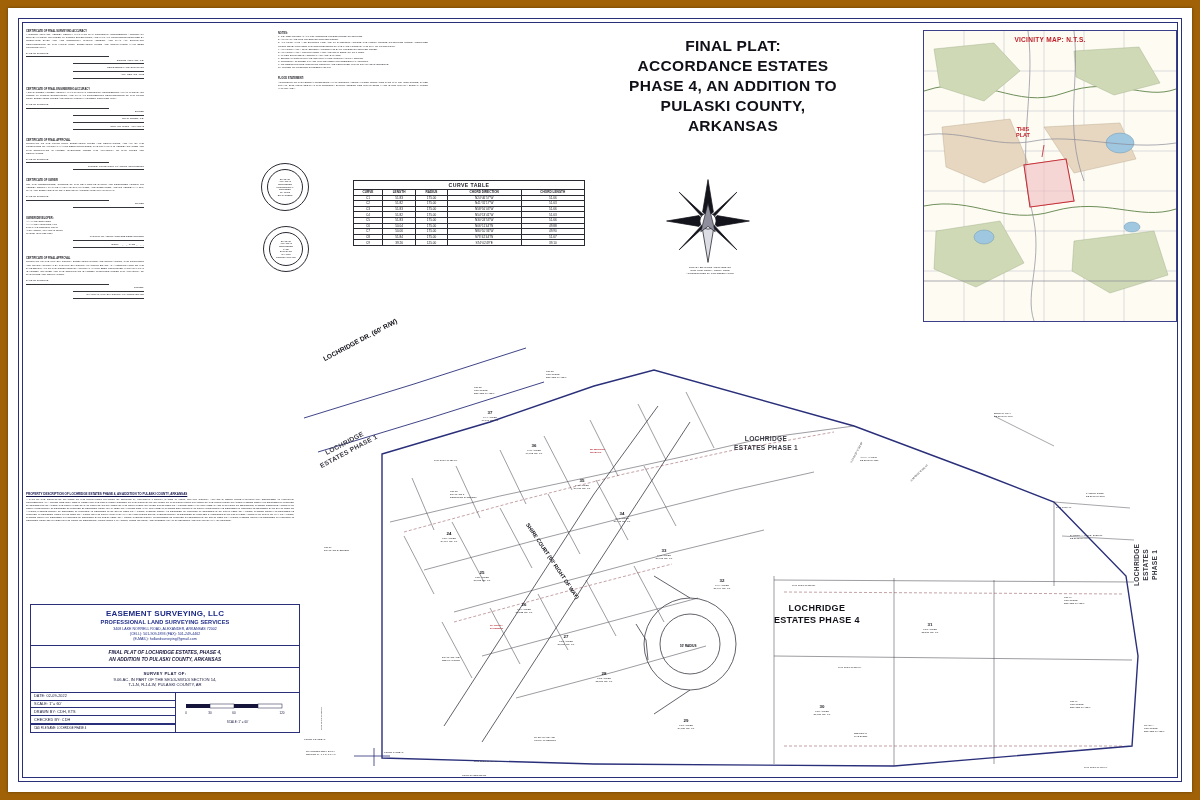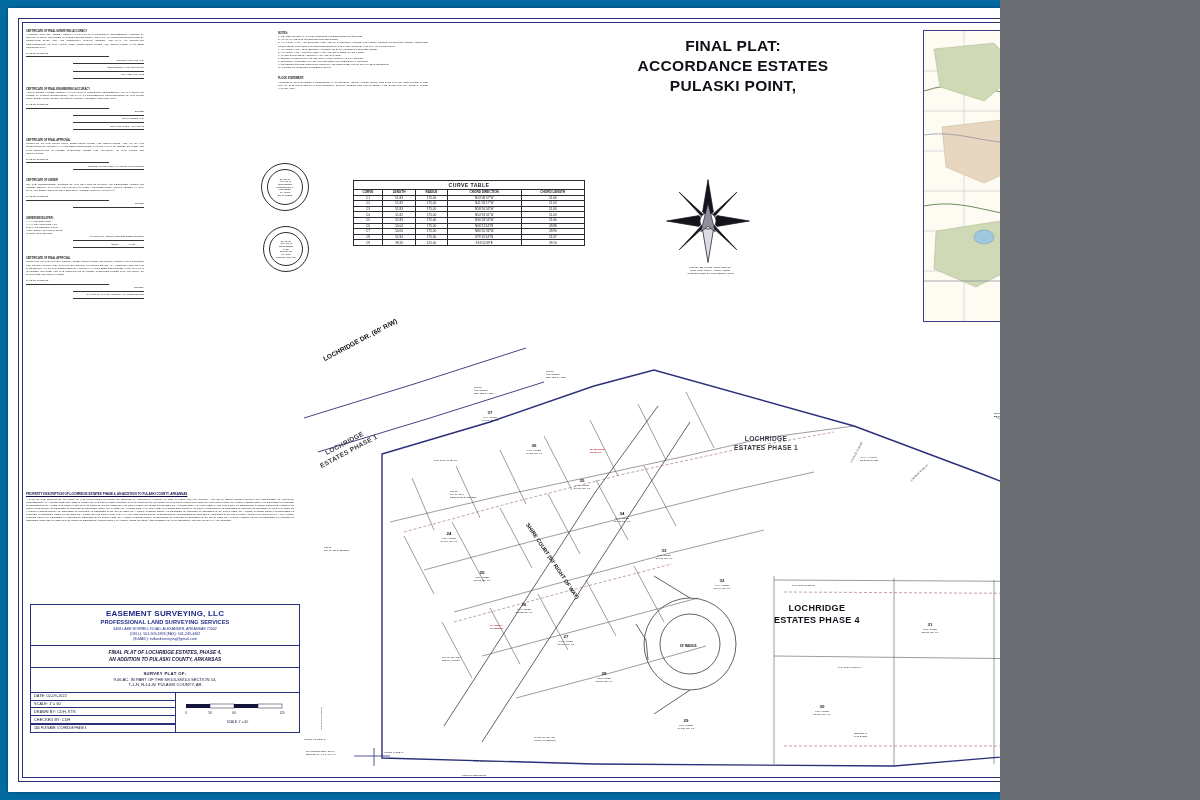--- a/index.html
+++ b/index.html
@@ -3,23 +3,23 @@
 <meta charset="utf-8">
 <style>
   html, body {
     margin: 0;
     padding: 0;
     background: #6b6f73;
     font-family: "Liberation Sans", sans-serif;
   }
   #page {
     position: relative;
-    width: 1000px;
+    width: 1200px;
     height: 800px;
-    background: #0369a1;
+    background: #a16207;
     overflow: hidden;
   }
   #sheet {
     position: absolute;
     left: 8px;
     top: 8px;
     width: 1184px;
     height: 784px;
     background: #ffffff;
     box-shadow: 0 0 3px rgba(0,0,0,.4);
@@ -432,21 +432,23 @@
         <div class="micro" style="text-align: justify;">9. NO OBSTRUCTIONS INCLUDING FENCING ARE PERMITTED WITHIN DRAINAGE EASEMENTS.</div>
         <div class="micro" style="text-align: justify;">10. OWNER OF CLOSURE: EXCEEDS 1:20,000</div>
         <div style="height: 8px;"></div>
         <div class="micro-b">FLOOD STATEMENT:</div>
         <div class="micro" style="text-align: justify;">ACCORDING TO THE FEDERAL EMERGENCY MANAGEMENT AGENCY FLOOD INSURANCE RATE MAP NO. 05119C0055E, DATED JULY 08, 2015, INDICATES THAT THE PROPERTY SHOWN HEREON LIES WITHIN ZONE X AND IS NOT WITHIN A SPECIAL FLOOD HAZARD AREA.</div>
       </div>
 
     <div id="title-block">
       <div class="tline">FINAL PLAT:</div>
       <div class="tline">ACCORDANCE ESTATES</div>
-      <div class="tline">PULASKI POINT,</div>
+      <div class="tline">PHASE 4,  AN ADDITION TO</div>
+      <div class="tline">PULASKI COUNTY,</div>
+      <div class="tline">ARKANSAS</div>
     </div>
 
     <svg id="compass" viewBox="0 0 100 100">
       <g stroke="#14141c" stroke-width="0.8" fill="none">
         <path d="M50 4 L56 40 L50 46 L44 40 Z" fill="#14141c"></path>
         <path d="M50 96 L56 60 L50 54 L44 60 Z" fill="#dcdce4"></path>
         <path d="M4 50 L40 56 L46 50 L40 44 Z" fill="#14141c"></path>
         <path d="M96 50 L60 56 L54 50 L60 44 Z" fill="#14141c"></path>
         <path d="M18 18 L46 44 L44 46 Z" fill="#14141c"></path>
         <path d="M82 18 L54 44 L56 46 Z" fill="#14141c"></path>

